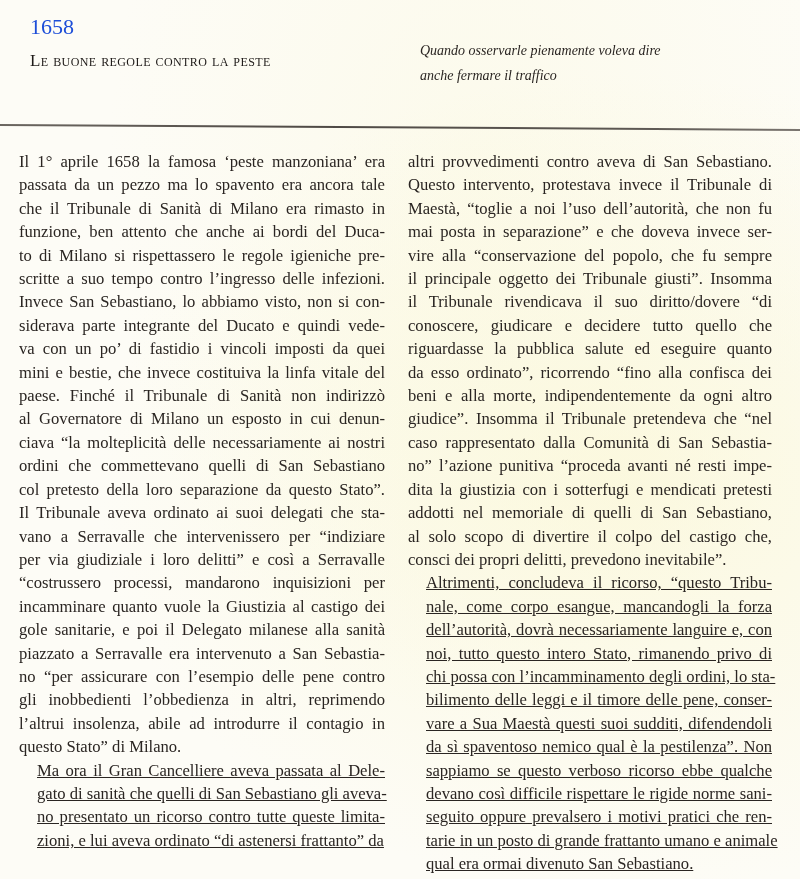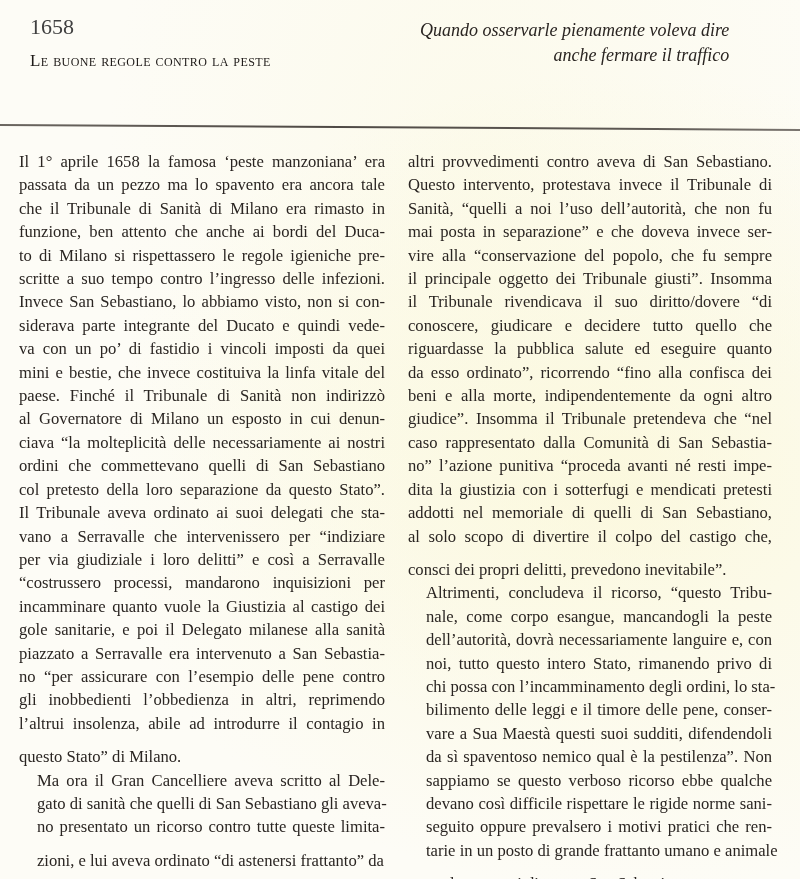--- a/index.html
+++ b/index.html
@@ -10,45 +10,45 @@
     color:#2a2522;
     position:relative;
   }
   .page-bg {
     position:absolute; inset:0;
     background:
       radial-gradient(ellipse at 78% 55%, rgba(250,246,205,0.55), rgba(255,255,255,0) 60%),
       radial-gradient(ellipse at 60% 20%, rgba(250,247,215,0.35), rgba(255,255,255,0) 55%);
   }
   .hdr-left { position:absolute; left:30px; top:14px; }
-  .year { font-size:22px; line-height:26px; color:#404040; }
+  .year { font-size:22px; line-height:26px; color:#1d4ed8; }
   .title {
     font-size:17px; line-height:26px; margin-top:8px; color:#1e1a18;
     font-variant:small-caps; letter-spacing:0.4px;
   }
   .hdr-right {
-    position:absolute; left:420px; top:18px;
-    font-style:italic; font-size:18px; line-height:25px; color:#2a2522;text-align:right;
+    position:absolute; left:420px; top:38px;
+    font-style:italic; font-size:14px; line-height:25px; color:#2a2522;
   }
   .rule {
     position:absolute; left:0; top:124px; width:800px; height:2px;
     background:linear-gradient(to right,#6b6660,#4f4a45 40%,#5d5853 80%,#7a756f);
     transform:rotate(0.35deg); transform-origin:left center;
   }
   .col {
     position:absolute; top:150px;
     font-size:16.6px; line-height:23.4px;
     text-align:justify; hyphens:manual;
   }
   .col-left { left:19px; width:366px; }
   .col-right { left:408px; width:364px; }
   .col p { margin:0; }
-  .col p.indent { text-indent:18px; }
+  .col p.indent { text-indent:18px;text-decoration:underline; }
   .line { display:block; text-align:justify; text-align-last:justify; white-space:nowrap; }
-  .line.last { text-align-last:left;margin-top:10px; }
+  .line.last { text-align-last:left; }
 </style>
 </head>
 <body>
 
 <div class="page-bg"></div>
 
 <header>
   <div class="hdr-left">
     <div class="year">1658</div>
     <div class="title">Le buone regole contro la peste</div>
@@ -85,50 +85,50 @@
         <span class="line">“costrussero processi, mandarono inquisizioni per</span>
         <span class="line">incamminare quanto vuole la Giustizia al castigo dei</span>
         <span class="line">gole sanitarie, e poi il Delegato milanese alla sanità</span>
         <span class="line">piazzato a Serravalle era intervenuto a San Sebastia-</span>
         <span class="line">no “per assicurare con l’esempio delle pene contro</span>
         <span class="line">gli inobbedienti l’obbedienza in altri, reprimendo</span>
         <span class="line">l’altrui insolenza, abile ad introdurre il contagio in</span>
         <span class="line last">questo Stato” di Milano.</span>
       </p>
       <p class="indent">
-        <span class="line">Ma ora il Gran Cancelliere aveva scritto al Dele-</span>
+        <span class="line">Ma ora il Gran Cancelliere aveva passata al Dele-</span>
         <span class="line">gato di sanità che quelli di San Sebastiano gli aveva-</span>
         <span class="line">no presentato un ricorso contro tutte queste limita-</span>
         <span class="line last">zioni, e lui aveva ordinato “di astenersi frattanto” da</span>
       </p>
     </div>
   <div class="col col-right" id="col-right">
       <p>
         <span class="line">altri provvedimenti contro aveva di San Sebastiano.</span>
         <span class="line">Questo intervento, protestava invece il Tribunale di</span>
-        <span class="line">Sanità, “quelli a noi l’uso dell’autorità, che non fu</span>
+        <span class="line">Maestà, “toglie a noi l’uso dell’autorità, che non fu</span>
         <span class="line">mai posta in separazione” e che doveva invece ser-</span>
         <span class="line">vire alla “conservazione del popolo, che fu sempre</span>
         <span class="line">il principale oggetto dei Tribunale giusti”. Insomma</span>
         <span class="line">il Tribunale rivendicava il suo diritto/dovere “di</span>
         <span class="line">conoscere, giudicare e decidere tutto quello che</span>
         <span class="line">riguardasse la pubblica salute ed eseguire quanto</span>
         <span class="line">da esso ordinato”, ricorrendo “fino alla confisca dei</span>
         <span class="line">beni e alla morte, indipendentemente da ogni altro</span>
         <span class="line">giudice”. Insomma il Tribunale pretendeva che “nel</span>
         <span class="line">caso rappresentato dalla Comunità di San Sebastia-</span>
         <span class="line">no” l’azione punitiva “proceda avanti né resti impe-</span>
         <span class="line">dita la giustizia con i sotterfugi e mendicati pretesti</span>
         <span class="line">addotti nel memoriale di quelli di San Sebastiano,</span>
         <span class="line">al solo scopo di divertire il colpo del castigo che,</span>
         <span class="line last">consci dei propri delitti, prevedono inevitabile”.</span>
       </p>
       <p class="indent">
         <span class="line">Altrimenti, concludeva il ricorso, “questo Tribu-</span>
-        <span class="line">nale, come corpo esangue, mancandogli la peste</span>
+        <span class="line">nale, come corpo esangue, mancandogli la forza</span>
         <span class="line">dell’autorità, dovrà necessariamente languire e, con</span>
         <span class="line">noi, tutto questo intero Stato, rimanendo privo di</span>
         <span class="line">chi possa con l’incamminamento degli ordini, lo sta-</span>
         <span class="line">bilimento delle leggi e il timore delle pene, conser-</span>
         <span class="line">vare a Sua Maestà questi suoi sudditi, difendendoli</span>
         <span class="line">da sì spaventoso nemico qual è la pestilenza”. Non</span>
         <span class="line">sappiamo se questo verboso ricorso ebbe qualche</span>
         <span class="line">devano così difficile rispettare le rigide norme sani-</span>
         <span class="line">seguito oppure prevalsero i motivi pratici che ren-</span>
         <span class="line">tarie in un posto di grande frattanto umano e animale</span>

